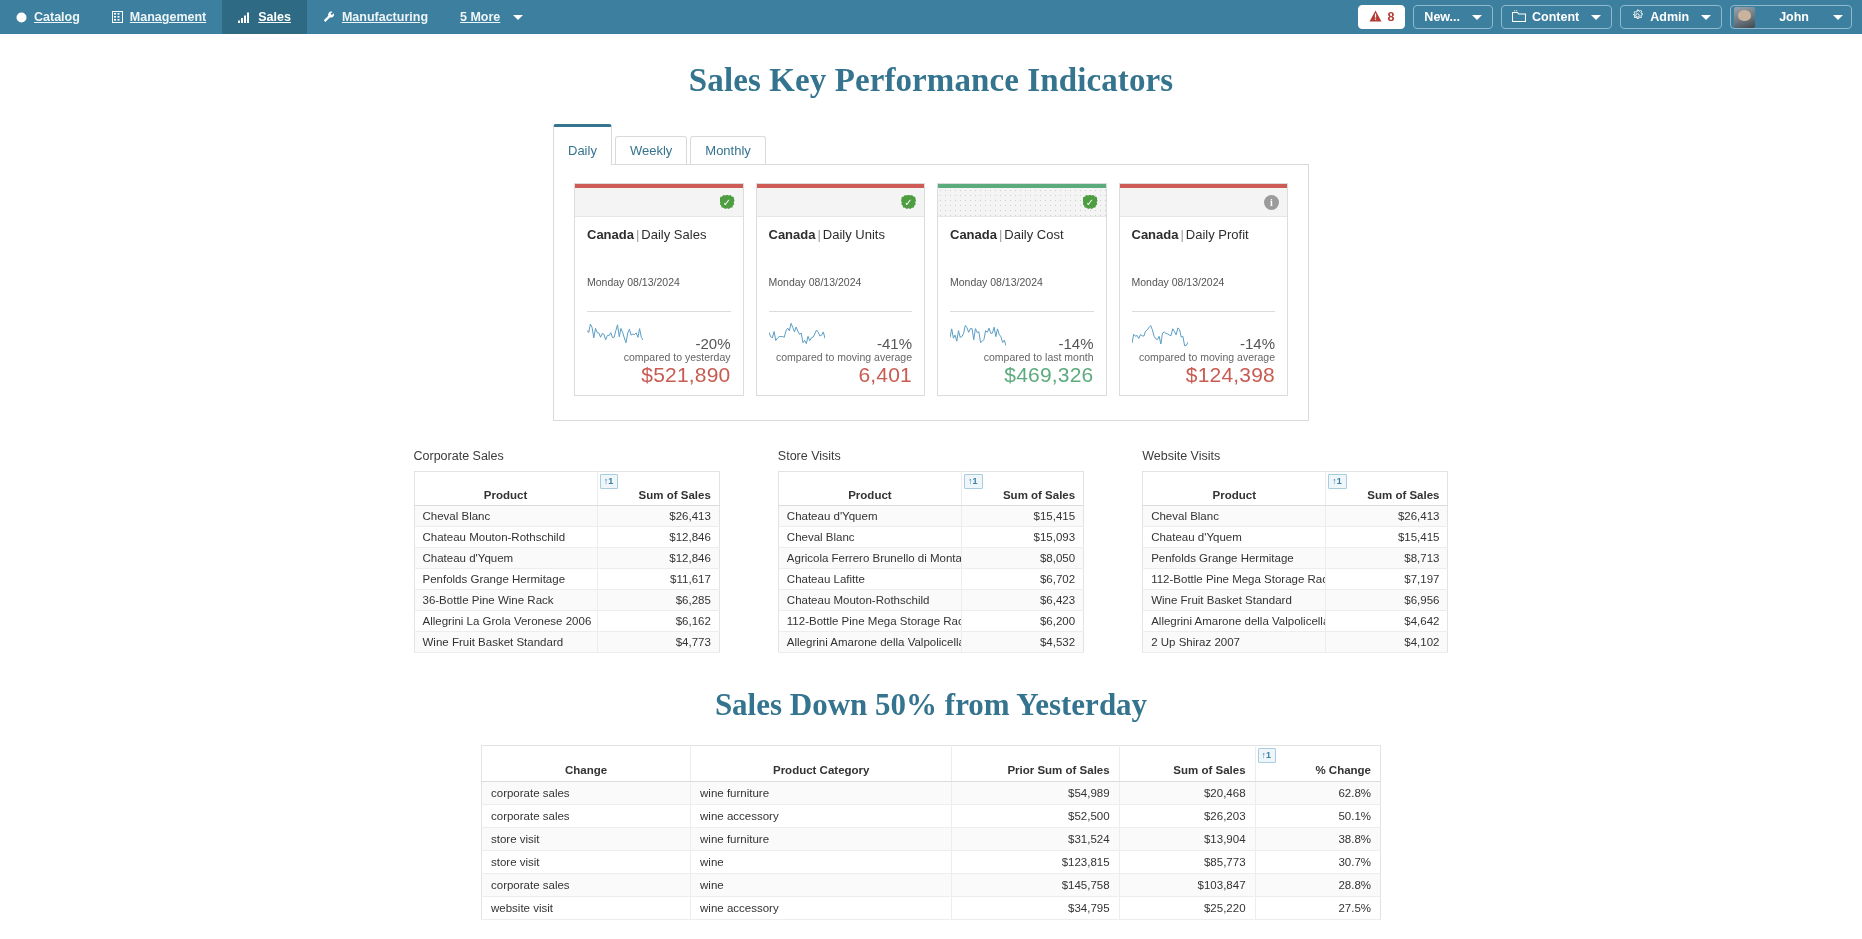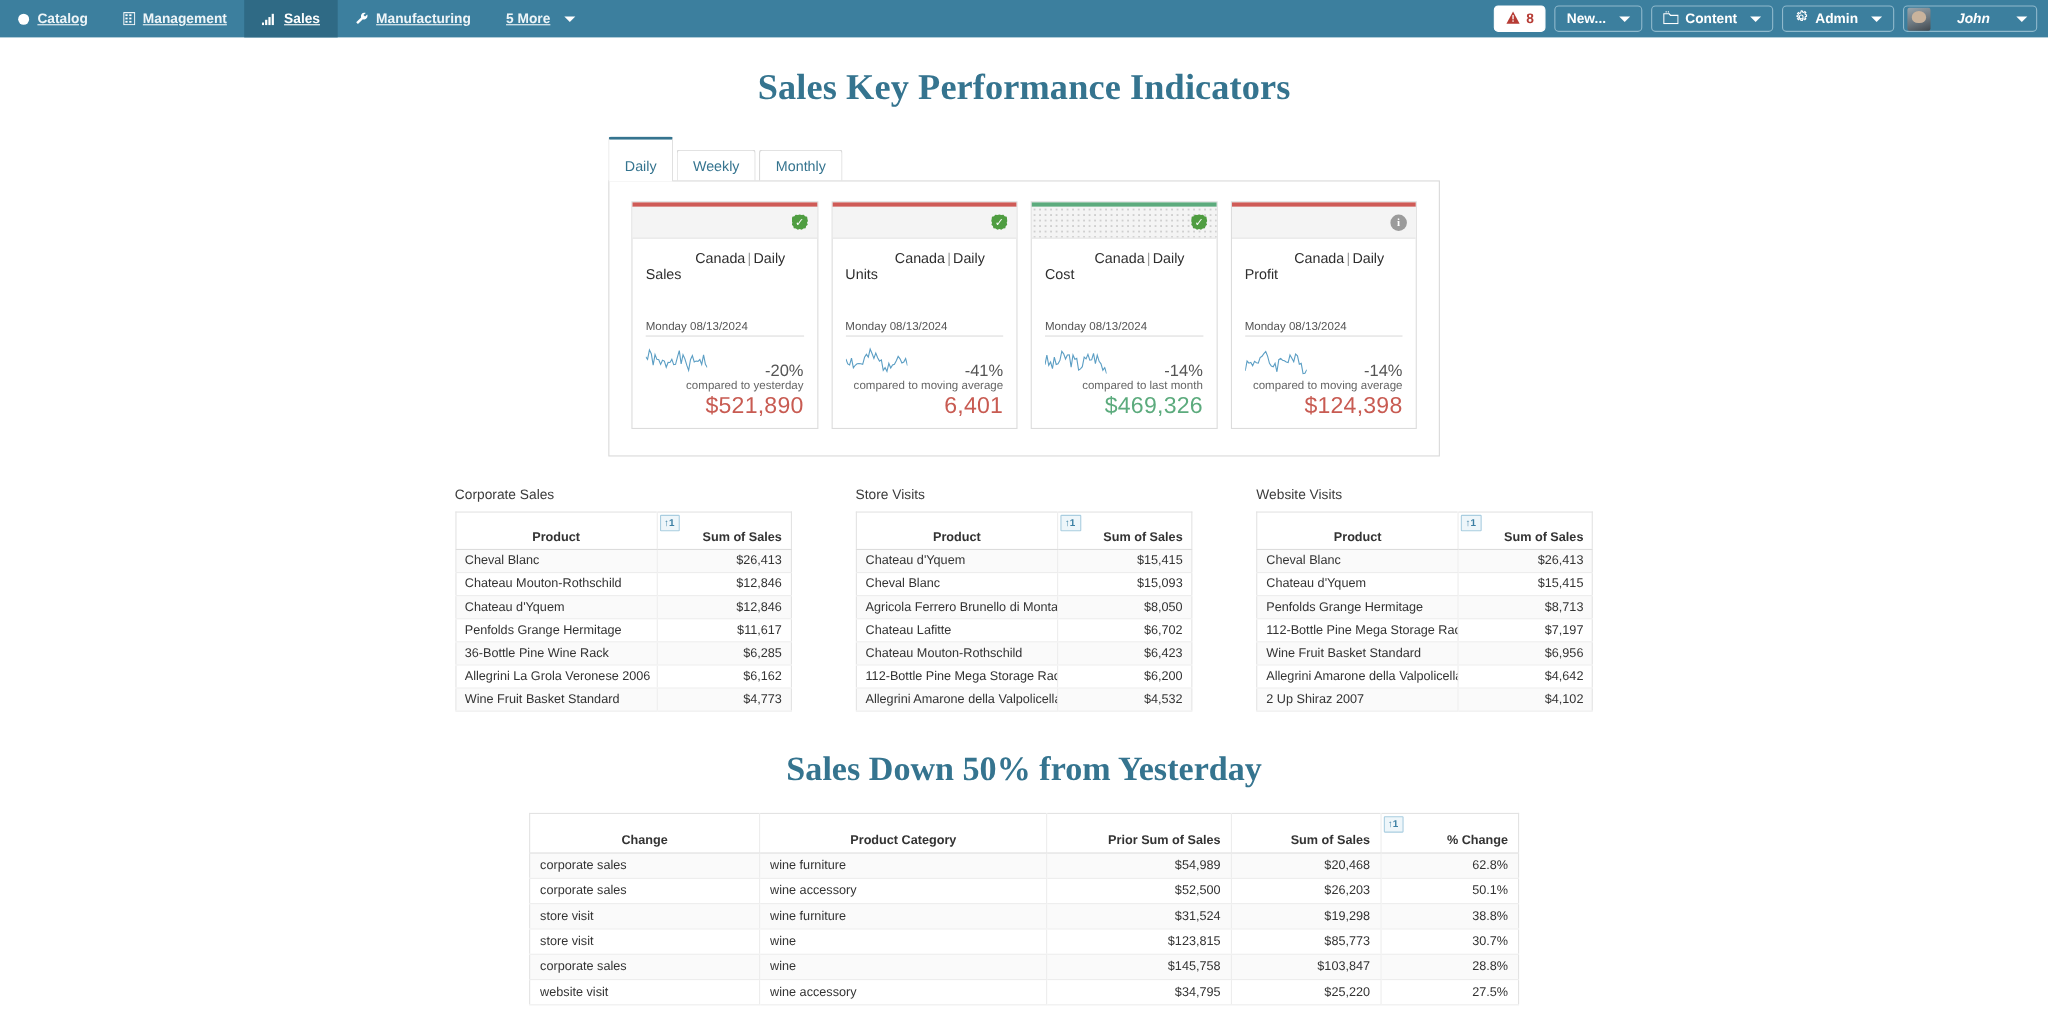--- a/index.html
+++ b/index.html
@@ -72,21 +72,21 @@
     position: relative;
     overflow: hidden;
     flex: none;
   }
   .avatar::after{
     content:"";
     position:absolute; left:4px; top:3px;
     width:13px; height:11px; border-radius:50% 50% 45% 45%;
     background:#c9b39c;
   }
-  .user-btn { padding: 0 8px 0 3px; gap: 24px; min-width: 108px; font-style: italic; }
+  .user-btn { padding: 0 8px 0 3px; gap: 24px; min-width: 108px; }
   .user-btn .nav-caret { margin-left: auto; }
 
   
   .page { padding: 0; }
 
   .page-title {
     font-family: "Liberation Serif", serif;
     font-size: 33px;
     color: #35748f;
     text-align: center;
@@ -167,27 +167,27 @@
   .status-info {
     width: 15px; height: 15px; border-radius: 50%;
     background: #9b9b9b;
     color: #ffffff;
     font-size: 10px; font-weight: bold;
     font-family: "Liberation Serif", serif;
     display: flex; align-items: center; justify-content: center;
   }
   .card-body { padding: 10px 12px 12px 12px; display: flex; flex-direction: column; flex: 1; }
   .card-title { font-size: 13px; color: #2e2e2e; }
-  .card-title b { font-weight: normal; margin-left: 45px; }
+  .card-title b { font-weight: bold; }
   .card-title .sep { color: #9b9b9b; margin: 0 2px; }
   .card-date {
     margin-top: 34px;
     font-size: 10.5px;
     color: #555555;
-    padding-bottom: 2px;
+    padding-bottom: 23px;
     border-bottom: 1px solid #dcdcdc;
   }
   .card-metrics { margin-top: 9px; position: relative; height: 62px; }
   .spark { position: absolute; left: 0; top: 0; }
   .pct {
     position: absolute; right: 0; top: 14px;
     font-size: 15px; color: #555555;
   }
   .compare {
     position: absolute; right: 0; top: 30px;
@@ -642,21 +642,21 @@
             <td>corporate sales</td>
             <td class="wcell-sep">wine accessory</td>
             <td class="wcell-sep" style="text-align:right">$52,500</td>
             <td class="wcell-sep" style="text-align:right">$26,203</td>
             <td class="wcell-sep" style="text-align:right">50.1%</td>
           </tr>
           <tr>
             <td>store visit</td>
             <td class="wcell-sep">wine furniture</td>
             <td class="wcell-sep" style="text-align:right">$31,524</td>
-            <td class="wcell-sep" style="text-align:right">$19,298</td>
+            <td class="wcell-sep" style="text-align:right">$13,904</td>
             <td class="wcell-sep" style="text-align:right">38.8%</td>
           </tr>
           <tr>
             <td>store visit</td>
             <td class="wcell-sep">wine</td>
             <td class="wcell-sep" style="text-align:right">$123,815</td>
             <td class="wcell-sep" style="text-align:right">$85,773</td>
             <td class="wcell-sep" style="text-align:right">30.7%</td>
           </tr>
           <tr>

